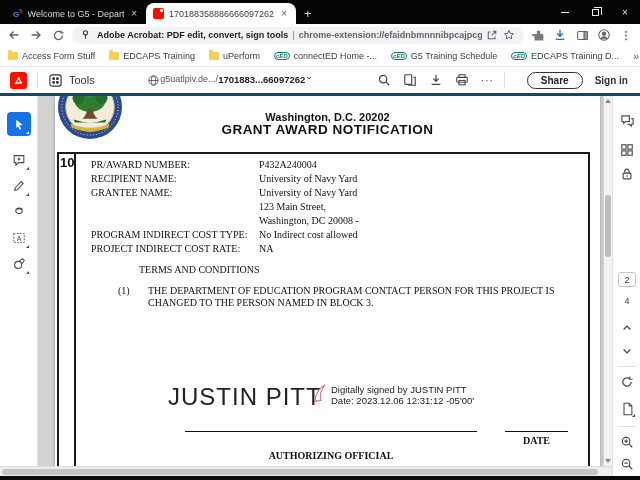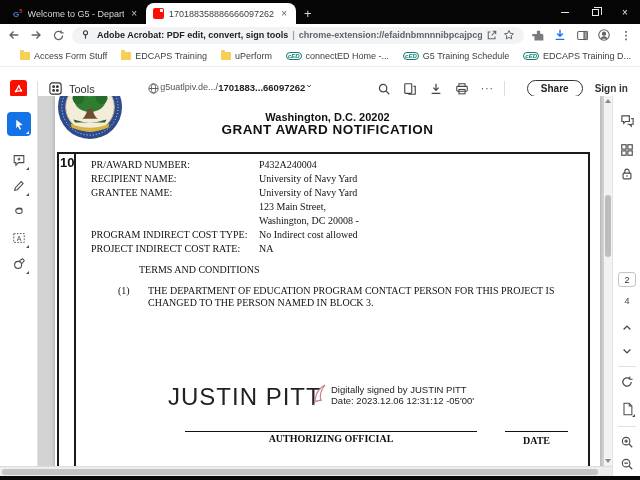--- a/index.html
+++ b/index.html
@@ -32,30 +32,30 @@
   .nav-icon { width:16px; height:16px; color:#5f6368; display:flex; align-items:center; justify-content:center; flex:none; }
   .omnibox { flex:1; height:17px; background:#f1f3f4; border-radius:9px; display:flex; align-items:center; padding:0 8px; gap:4px; overflow:hidden; }
   .omni-text { font-size:9px; color:#202124; white-space:nowrap; }
   .omni-sep { color:#9aa0a6; font-size:9px; }
   .omni-url { font-size:9px; color:#5f6368; white-space:nowrap; overflow:hidden; text-overflow:clip; flex:1; }
   .omni-ic { width:13px; height:13px; color:#5f6368; flex:none; }
   .dl-blue { color:#1a73e8; }
   .kebab { font-size:11px; color:#5f6368; letter-spacing:0; }
 
   
-  .bookmarks { position:absolute; left:0; top:46px; width:640px; height:21px; background:#fff; border-bottom:1px solid #ececec; display:flex; align-items:center; padding:0 20px; gap:14px; font-size:9px; color:#3c4043; }
+  .bookmarks { position:absolute; left:0; top:46px; width:640px; height:21px; background:#fff; border-bottom:1px solid #ececec; display:flex; align-items:center; padding:0 8px; gap:14px; font-size:9px; color:#3c4043; }
   .bm-item { display:flex; align-items:center; gap:4px; white-space:nowrap; }
   .bm-folder { width:10px; height:8px; background:#f6cf57; border-radius:1px; position:relative; flex:none; }
   .bm-folder:before { content:""; position:absolute; left:0; top:-2px; width:4px; height:2px; background:#f6cf57; border-radius:1px 1px 0 0; }
   .bm-ced { font-size:6px; font-weight:bold; font-style:italic; color:#0e7d6e; border:1px solid #0e7d6e; border-radius:5px; padding:0 1px; flex:none; }
   .bm-overflow { color:#5f6368; font-size:11px; margin-left:auto; }
   .bm-div { width:1px; height:12px; background:#d0d0d0; }
 
   
-  .acrobar { position:absolute; left:0; top:67px; width:640px; height:29px; background:#fff; border-bottom:6px solid #0c4a6e; display:flex; align-items:center; padding:0 10px;margin-top:10px; }
+  .acrobar { position:absolute; left:0; top:67px; width:640px; height:29px; background:#fff; border-bottom:3px solid #0c4a6e; display:flex; align-items:center; padding:0 10px; }
   .acro-logo { width:17px; height:17px; background:#FA0F00; border-radius:3px; display:flex; align-items:center; justify-content:center; flex:none; }
   .acro-div { width:1px; height:16px; background:#ddd; margin:0 10px; }
   .tools-btn { display:flex; align-items:center; gap:6px; font-size:11px; color:#323232; }
   .doc-center { display:flex; gap:0; margin-left:auto; margin-right:auto; font-size:9px; color:#555; }
   .doc-file { font-weight:bold; color:#222; font-size:9.5px; }
   .acro-ic { width:15px; height:15px; color:#444; margin-left:11px; flex:none; display:flex; align-items:center; justify-content:center; }
   .more-dots { font-size:10px; color:#444; margin-left:11px; letter-spacing:1px; }
   .share-pill { border:1px solid #333; border-radius:11px; padding:2px 13px; font-size:10px; font-weight:bold; color:#222; margin-left:12px; }
   .signin { font-size:10px; font-weight:bold; color:#333; margin-left:12px; margin-right:2px; }
 
@@ -84,21 +84,21 @@
   .term-num { width:30px; margin-left:27px; flex:none; }
   .term-text { width:420px; }
 
   .sig-name { position:absolute; left:113px; top:287px; font-size:24px; letter-spacing:1px; color:#222; font-family:"Liberation Sans", sans-serif; }
   .sig-note { position:absolute; left:258px; top:288px; display:flex; gap:2px; }
   .sig-note-text { font-size:9.5px; color:#222; line-height:11px; font-family:"Liberation Sans", sans-serif; }
   .quill { width:16px; height:22px; flex:none; }
 
   .lineA { position:absolute; left:130px; top:335px; width:292px; border-top:1.5px solid #111; }
   .lineB { position:absolute; left:450px; top:335px; width:63px; border-top:1.5px solid #111; }
-  .labA { position:absolute; left:130px; top:337px; width:292px; text-align:center; font-family:"Liberation Serif", serif; font-weight:bold; font-size:10px; color:#111; }
+  .labA { position:absolute; left:130px; top:354px; width:292px; text-align:center; font-family:"Liberation Serif", serif; font-weight:bold; font-size:10px; color:#111; }
   .labB { position:absolute; left:450px; top:339px; width:63px; text-align:center; font-family:"Liberation Serif", serif; font-weight:bold; font-size:10px; color:#111; }
 
   
   .vscroll { position:absolute; left:604px; top:0; width:8px; height:370px; background:#f2f2f2; }
   .vthumb { position:absolute; left:1px; top:99px; width:6px; height:62px; background:#bdbdbd; border-radius:3px; }
   .sarrow { position:absolute; left:1px; width:0; height:0; border-left:3px solid transparent; border-right:3px solid transparent; }
   .sarrow.up { top:3px; border-bottom:4px solid #8a8a8a; }
   .sarrow.down { bottom:3px; border-top:4px solid #8a8a8a; }
   .hscroll { position:absolute; left:0; top:370px; width:612px; height:10px; background:#ededed; border-top:1px solid #dcdcdc; }
   .hthumb { position:absolute; left:2px; top:2px; width:596px; height:6px; background:#c4c4c4; border-radius:3px; }

